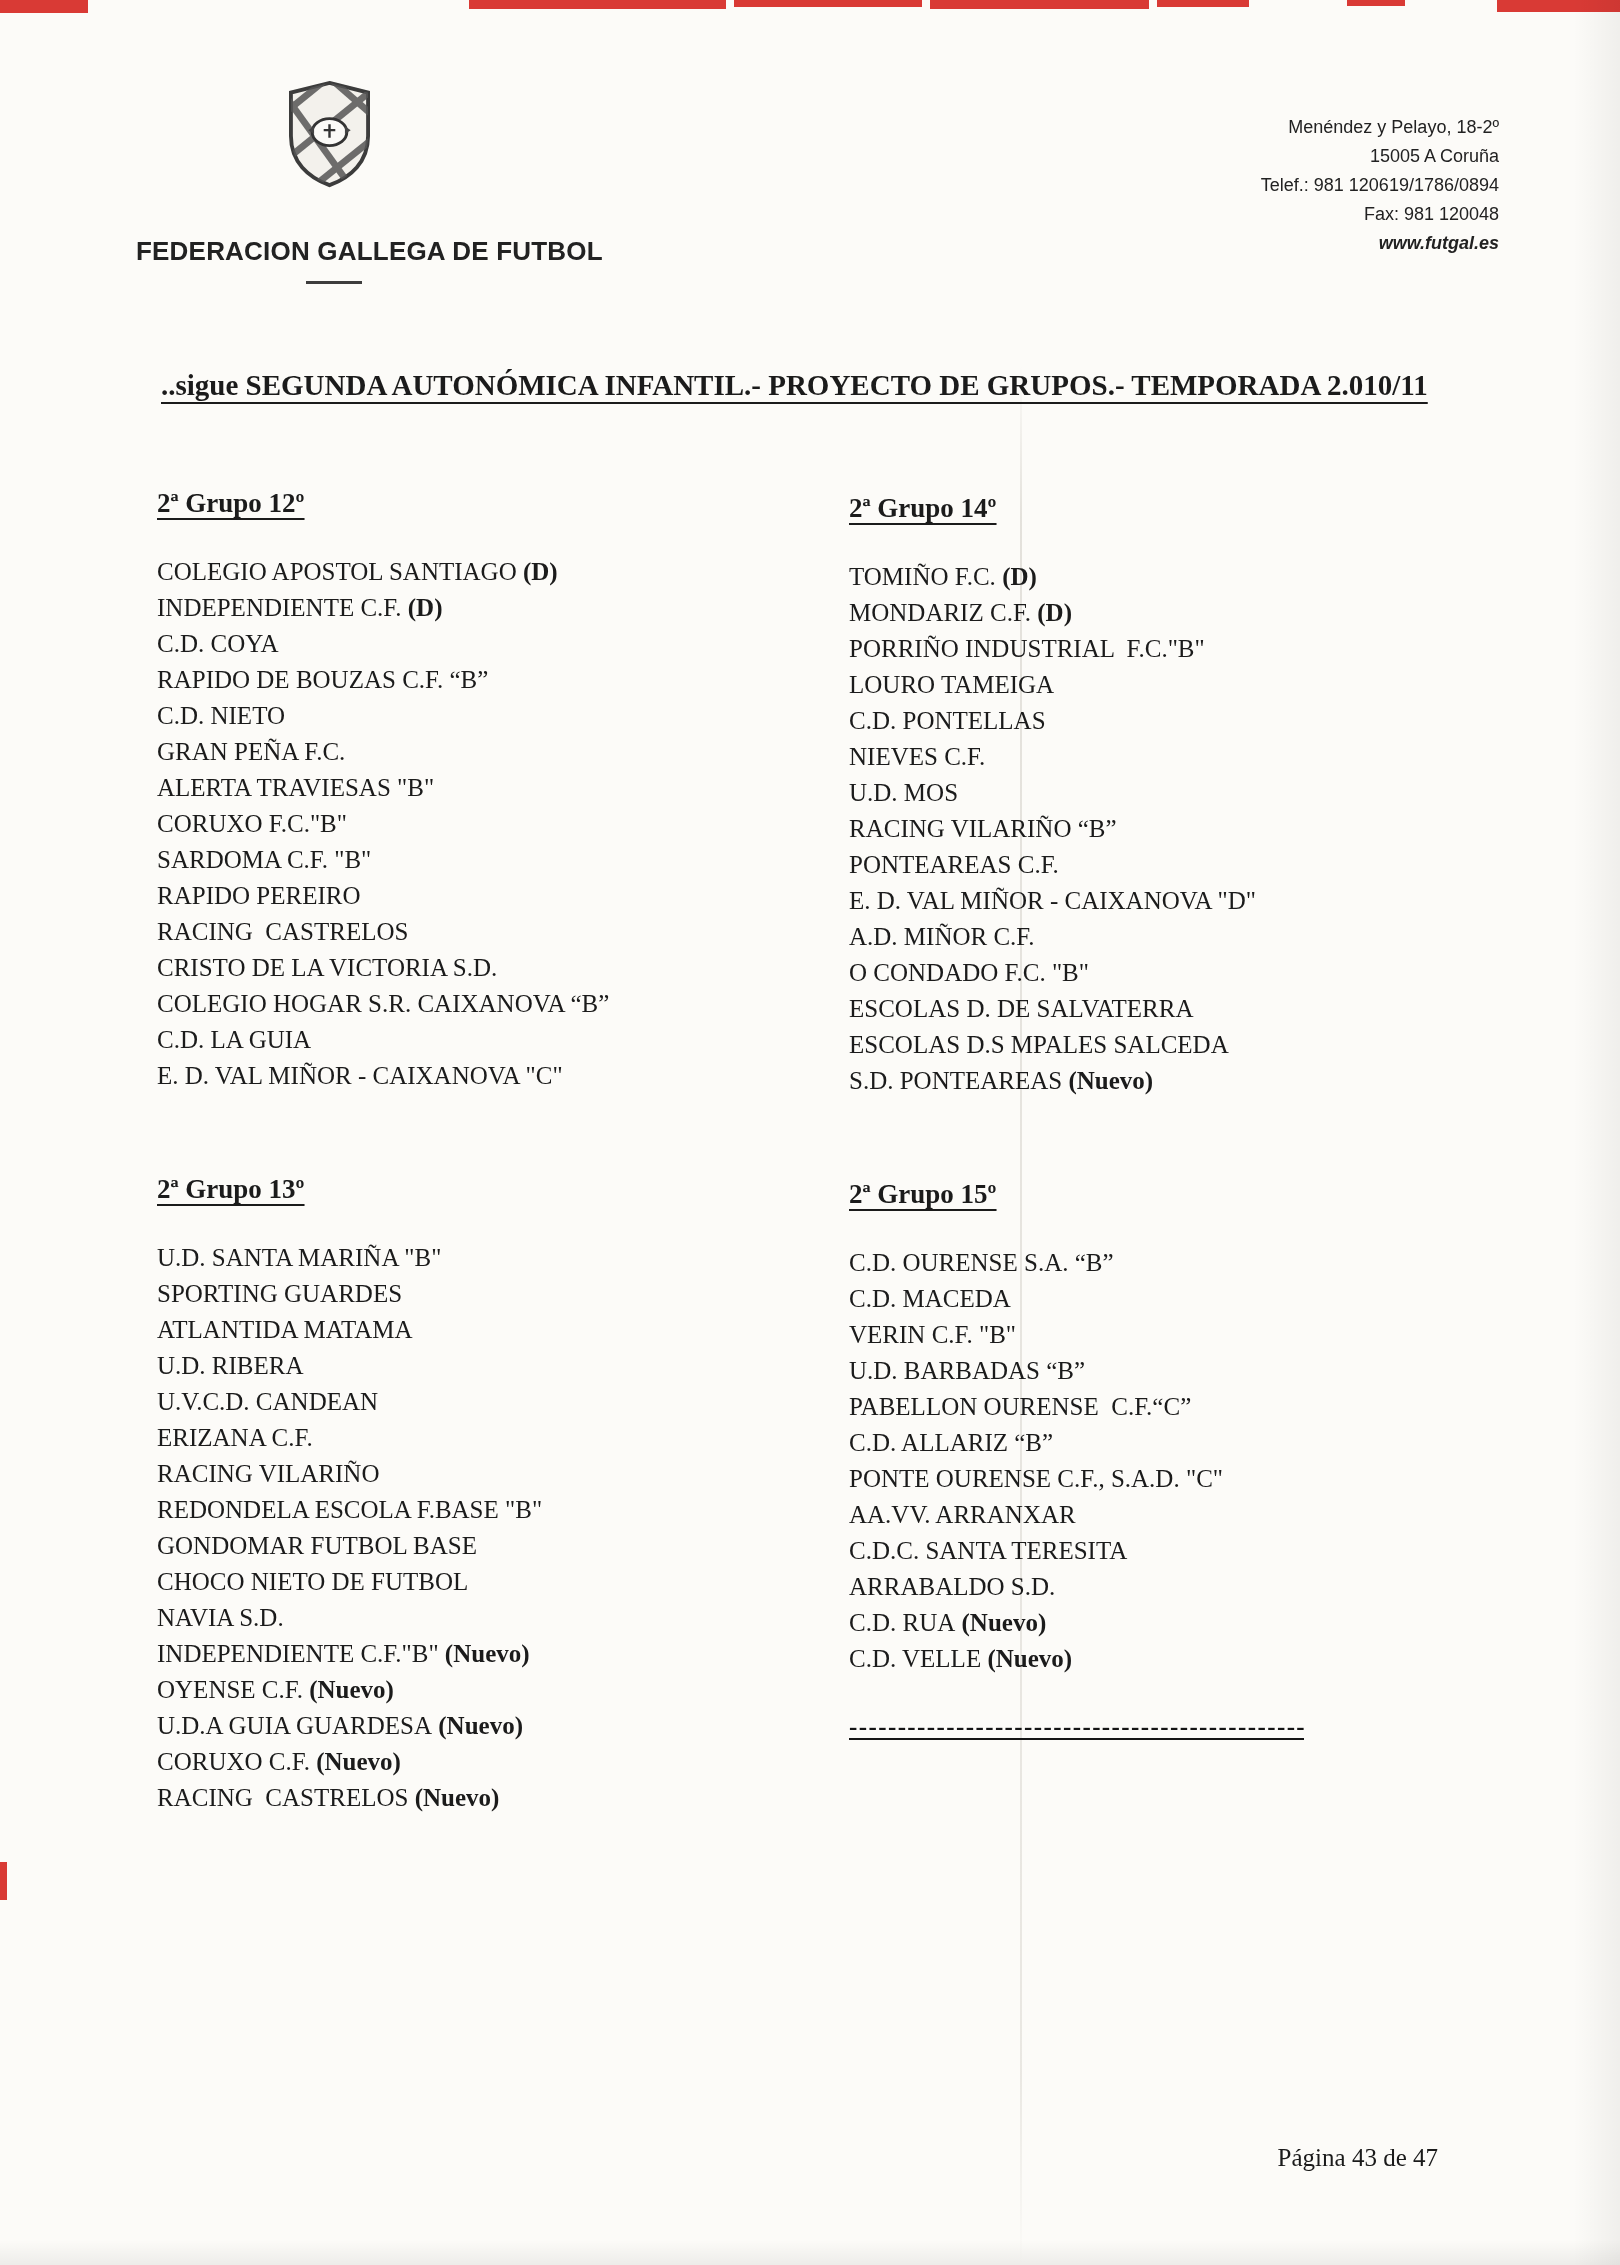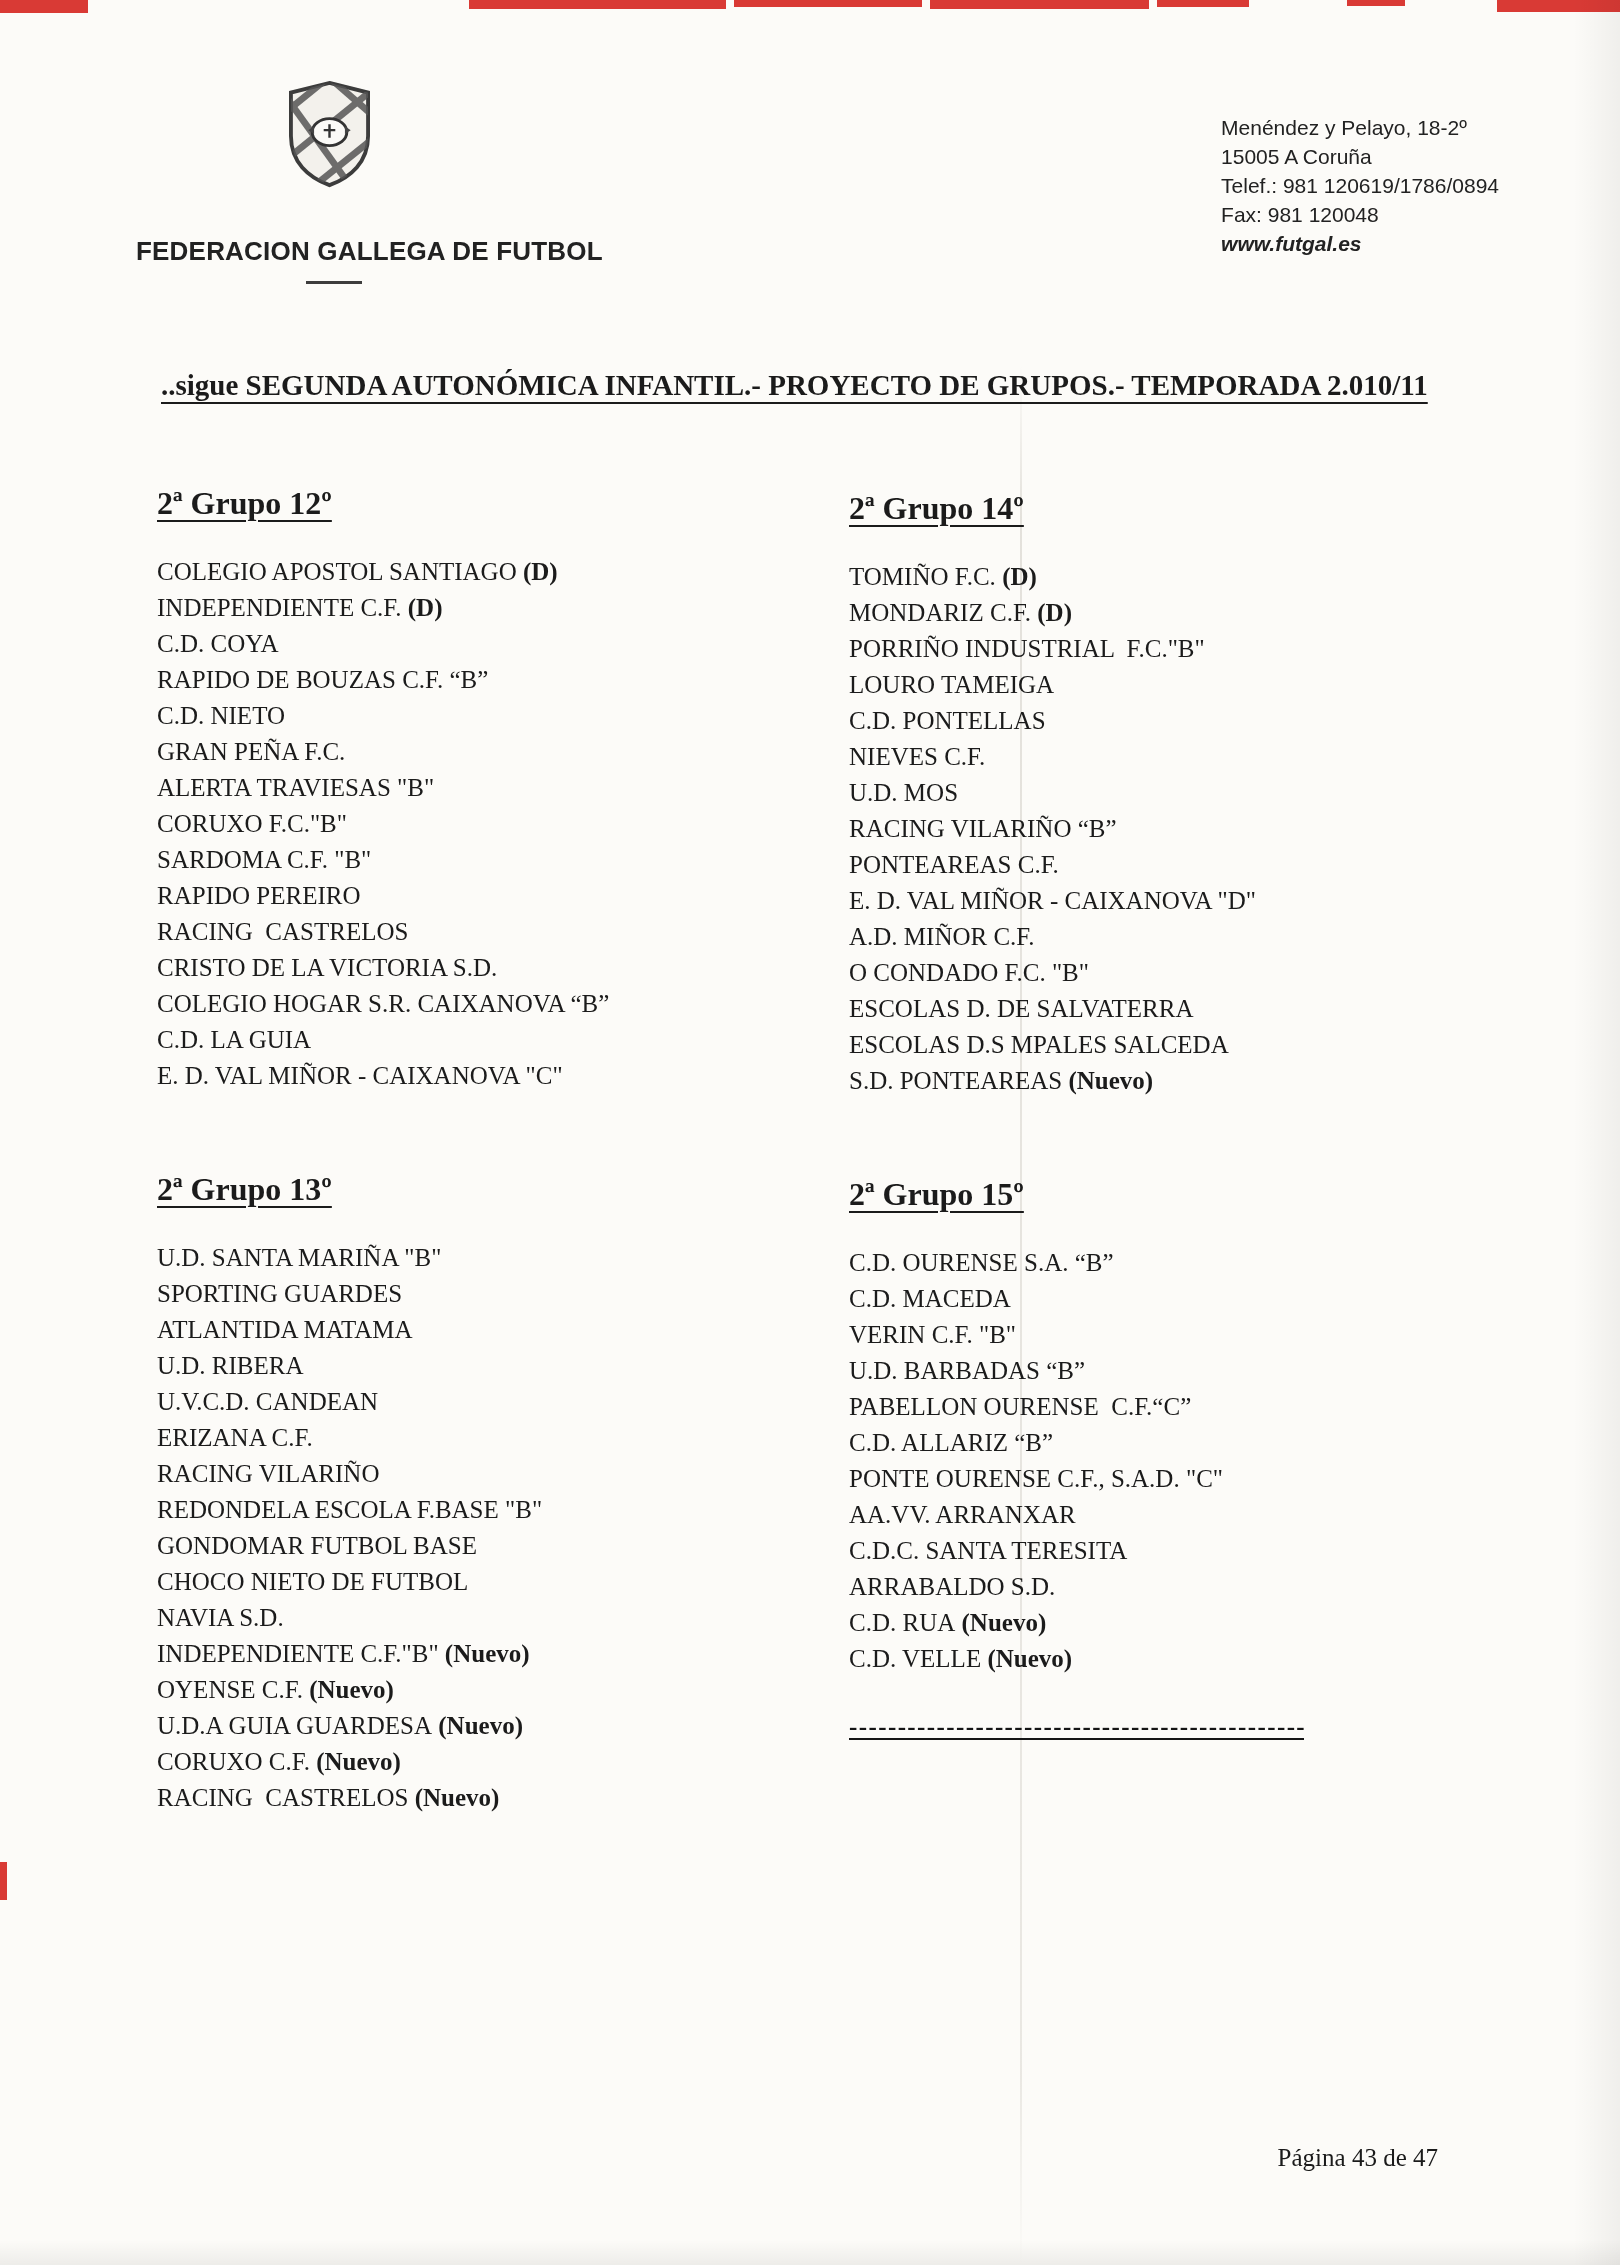--- a/index.html
+++ b/index.html
@@ -34,40 +34,40 @@
     position:absolute;left:113px;top:236px;
     font-family:"Liberation Sans", sans-serif;
     font-weight:bold;font-size:26px;color:#222;letter-spacing:0.2px;
     white-space:nowrap;
     margin-left:23px;
   }
   .org-underline{position:absolute;left:306px;top:281px;width:56px;height:2.9px;background:#3d3d3d;}
 
   .address{
     position:absolute;right:122px;top:113px;
-    text-align:left;
+    text-align:right;
     font-family:"Liberation Sans", sans-serif;
-    font-size:21px;line-height:29px;color:#222;
+    font-size:18px;line-height:29px;color:#222;
   }
   .address .web{font-weight:bold;font-style:italic;}
 
   .doc-title{
     position:absolute;left:161px;top:369px;
     font-size:29px;font-weight:bold;white-space:nowrap;
     text-decoration:underline;
     text-decoration-thickness:2.4px;
     text-underline-offset:6.7px;
   }
 
   .col{position:absolute;width:634px;}
   .col-left{left:157px;top:486px;}
   .col-right{left:849px;top:491px;}
 
   .group-title{
-    font-size:32px;font-weight:bold;margin:0 0 33px 0;line-height:35px;
+    font-size:27px;font-weight:bold;margin:0 0 33px 0;line-height:35px;
     text-decoration:underline;
     text-decoration-thickness:2.4px;
     text-underline-offset:5.8px;
     white-space:pre;
   }
   .groups .group + .group{margin-top:78px;}
   .team-row{margin:0;font-size:25px;line-height:36px;white-space:pre;}
   .team-tag{font-weight:bold;}
 
   .divider{

